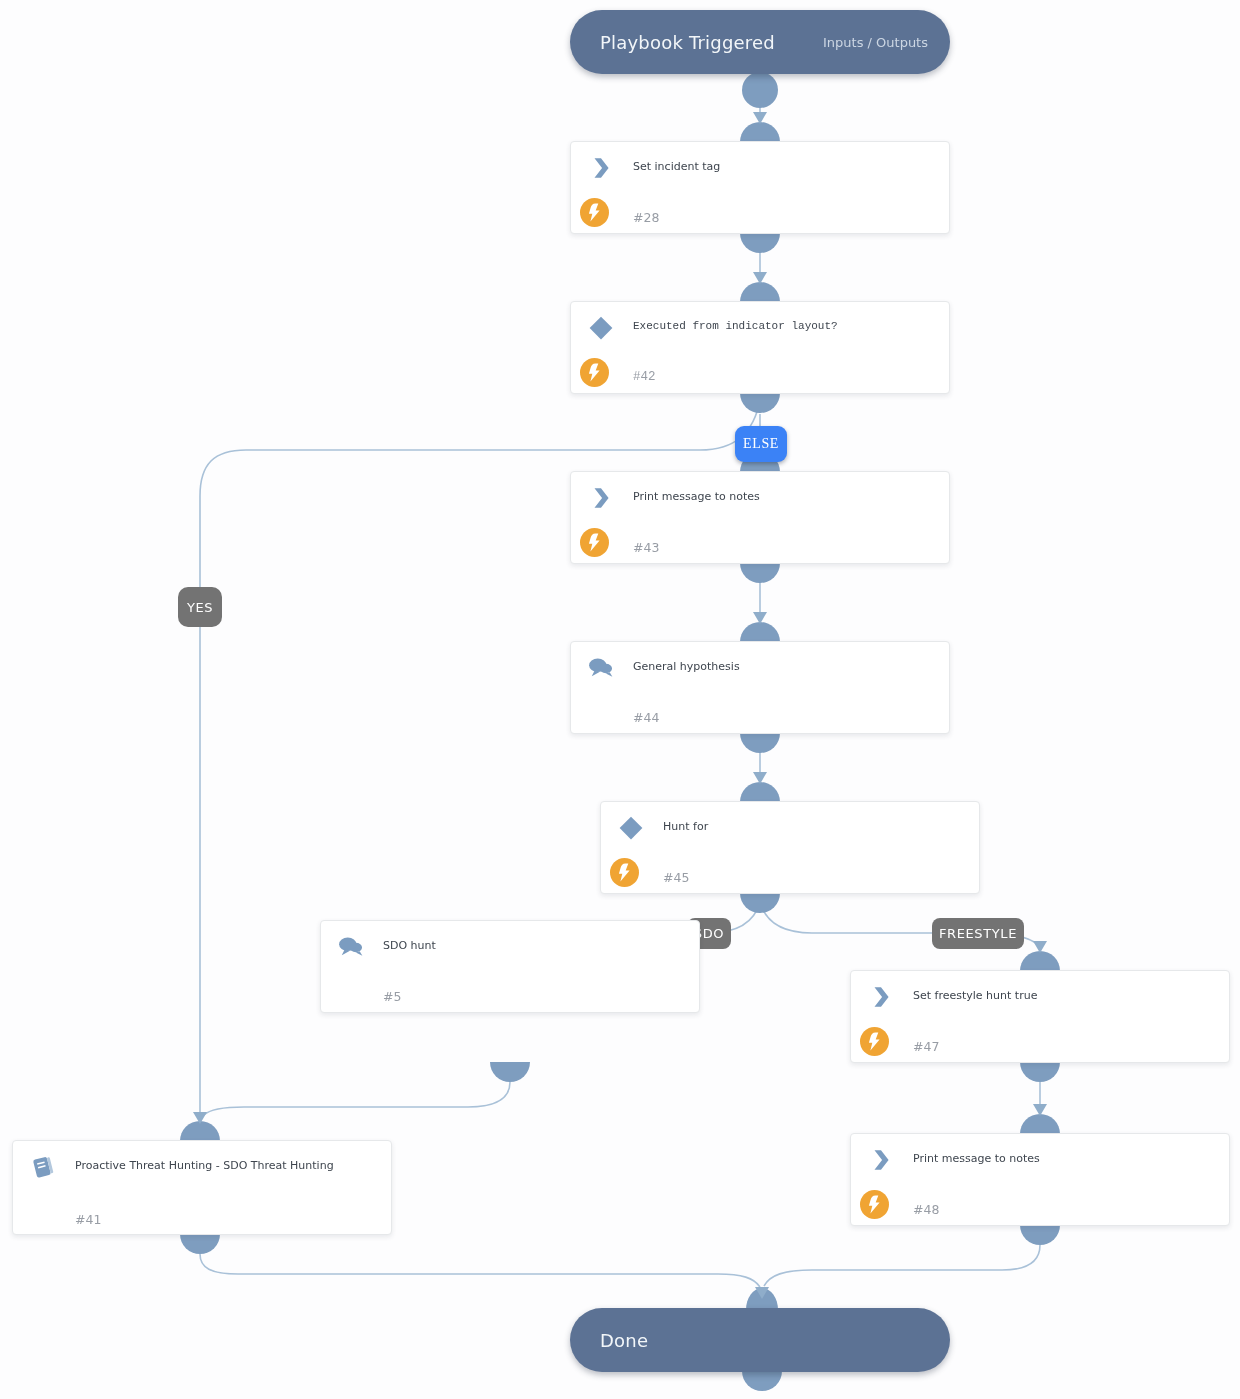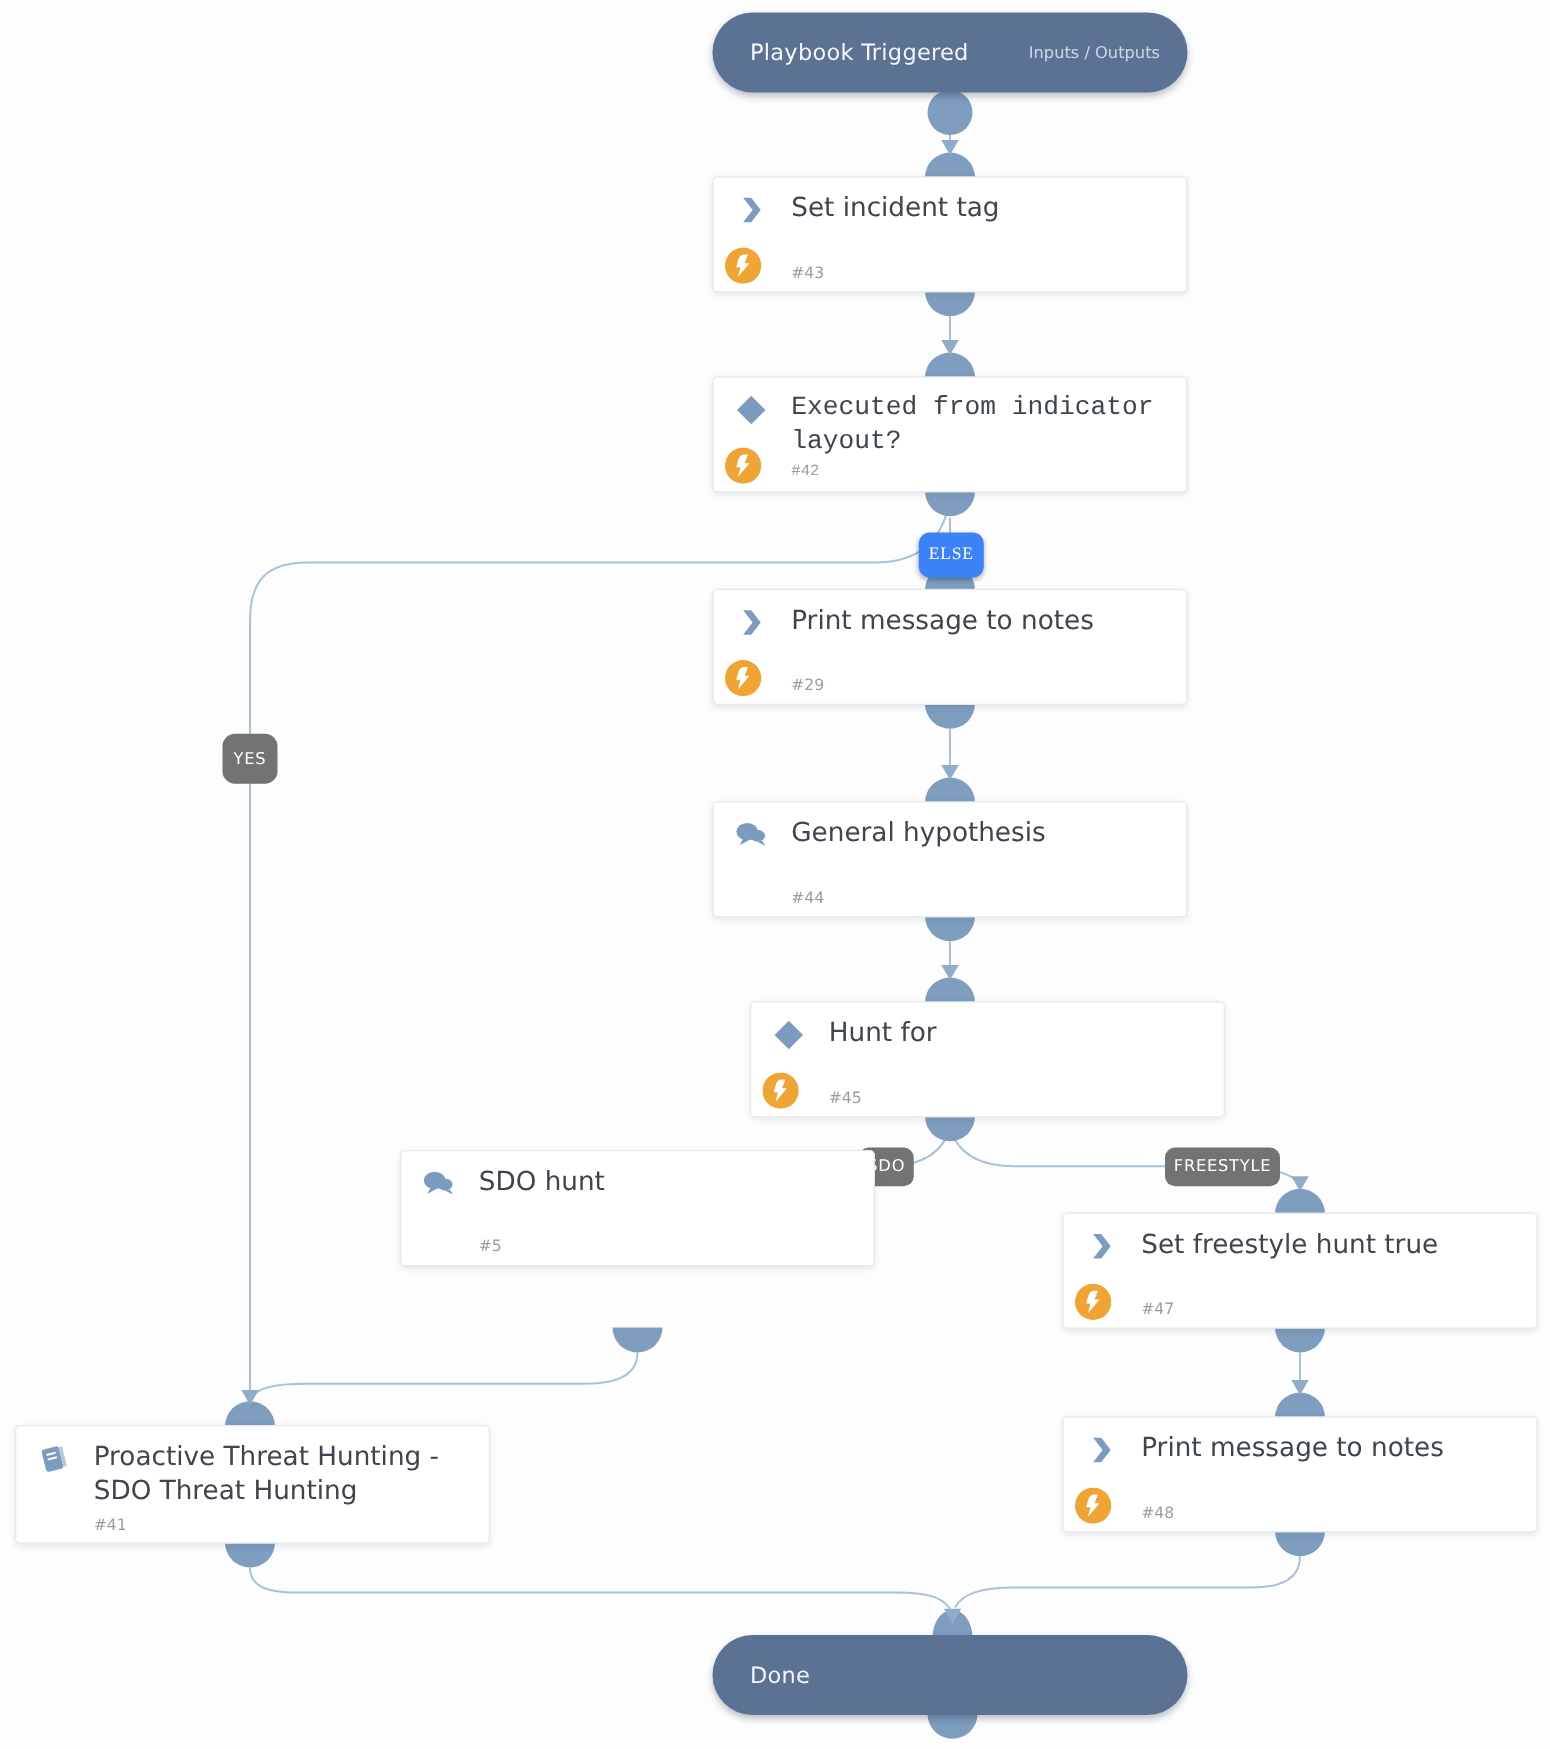--- a/index.html
+++ b/index.html
@@ -23,21 +23,21 @@
   .terminal .t-link{font-size:13px;color:#ccd6e3;}
 
   .task{
     position:absolute;width:380px;height:93px;background:#ffffff;
     border:1px solid #e6e8ea;border-radius:4px;
     box-shadow:0 2px 5px rgba(40,50,70,.10);box-sizing:border-box;
   }
   .task .ticon{position:absolute;left:17px;top:13px;width:26px;height:26px;}
   .task .title{
     position:absolute;left:62px;top:11px;right:16px;
-    font-size:21px;line-height:27px;color:#3e454e;
+    font-size:11px;line-height:27px;color:#3e454e;
   }
   .task .auto{position:absolute;left:9px;top:56px;width:29px;height:29px;}
   .task .tid{position:absolute;left:62px;top:68px;font-size:12.5px;color:#989da5;}
   .task.tall{height:95px;}
   .task.tall .tid{top:71px;}
 
   .blabel{
     position:absolute;display:flex;align-items:center;justify-content:center;
     background:#737373;color:#ffffff;font-size:13px;letter-spacing:.6px;
     border-radius:8px;
@@ -104,47 +104,47 @@
 
   <div class="task" style="left:570px;top:141px;">
     <svg class="ticon" viewBox="0 0 24 24">
         <path d="M6 3 L12 3 L19 12 L12 21 L6 21 L13 12 Z" fill="#7b9cc0"></path>
       </svg>
     <div class="title">Set incident tag</div>
     <svg class="auto" viewBox="0 0 29 29">
         <circle cx="14.5" cy="14.5" r="14.5" fill="#f0a433"></circle>
         <path d="M15.5 5.5 C12.5 5.5 11.4 7.4 10.7 9.6 L8.9 15.8 L12.3 15.8 L10.4 23.5 L19.6 12.6 L15.7 12.6 L18.3 5.5 Z" fill="#ffffff"></path>
       </svg>
+    <div class="tid">#28</div>
+  </div>
+
+  <div class="task" style="left:570px;top:301px;font-family:Liberation Mono, monospace;">
+    <svg class="ticon" viewBox="0 0 24 24">
+        <path d="M12 1.5 L22.5 12 L12 22.5 L1.5 12 Z" fill="#7b9cc0"></path>
+      </svg>
+    <div class="title">Executed from indicator layout?</div>
+    <svg class="auto" viewBox="0 0 29 29">
+        <circle cx="14.5" cy="14.5" r="14.5" fill="#f0a433"></circle>
+        <path d="M15.5 5.5 C12.5 5.5 11.4 7.4 10.7 9.6 L8.9 15.8 L12.3 15.8 L10.4 23.5 L19.6 12.6 L15.7 12.6 L18.3 5.5 Z" fill="#ffffff"></path>
+      </svg>
+    <div class="tid">#42</div>
+  </div>
+
+  <div class="blabel else" style="left:735px;top:426px;width:52px;height:36px;">ELSE</div>
+
+  <div class="task" style="left:570px;top:471px;">
+    <svg class="ticon" viewBox="0 0 24 24">
+        <path d="M6 3 L12 3 L19 12 L12 21 L6 21 L13 12 Z" fill="#7b9cc0"></path>
+      </svg>
+    <div class="title">Print message to notes</div>
+    <svg class="auto" viewBox="0 0 29 29">
+        <circle cx="14.5" cy="14.5" r="14.5" fill="#f0a433"></circle>
+        <path d="M15.5 5.5 C12.5 5.5 11.4 7.4 10.7 9.6 L8.9 15.8 L12.3 15.8 L10.4 23.5 L19.6 12.6 L15.7 12.6 L18.3 5.5 Z" fill="#ffffff"></path>
+      </svg>
     <div class="tid">#43</div>
-  </div>
-
-  <div class="task" style="left:570px;top:301px;font-family:Liberation Mono, monospace;">
-    <svg class="ticon" viewBox="0 0 24 24">
-        <path d="M12 1.5 L22.5 12 L12 22.5 L1.5 12 Z" fill="#7b9cc0"></path>
-      </svg>
-    <div class="title">Executed from indicator layout?</div>
-    <svg class="auto" viewBox="0 0 29 29">
-        <circle cx="14.5" cy="14.5" r="14.5" fill="#f0a433"></circle>
-        <path d="M15.5 5.5 C12.5 5.5 11.4 7.4 10.7 9.6 L8.9 15.8 L12.3 15.8 L10.4 23.5 L19.6 12.6 L15.7 12.6 L18.3 5.5 Z" fill="#ffffff"></path>
-      </svg>
-    <div class="tid">#42</div>
-  </div>
-
-  <div class="blabel else" style="left:735px;top:426px;width:52px;height:36px;">ELSE</div>
-
-  <div class="task" style="left:570px;top:471px;">
-    <svg class="ticon" viewBox="0 0 24 24">
-        <path d="M6 3 L12 3 L19 12 L12 21 L6 21 L13 12 Z" fill="#7b9cc0"></path>
-      </svg>
-    <div class="title">Print message to notes</div>
-    <svg class="auto" viewBox="0 0 29 29">
-        <circle cx="14.5" cy="14.5" r="14.5" fill="#f0a433"></circle>
-        <path d="M15.5 5.5 C12.5 5.5 11.4 7.4 10.7 9.6 L8.9 15.8 L12.3 15.8 L10.4 23.5 L19.6 12.6 L15.7 12.6 L18.3 5.5 Z" fill="#ffffff"></path>
-      </svg>
-    <div class="tid">#29</div>
   </div>
 
   <div class="blabel" style="left:178px;top:587px;width:44px;height:40px;border-radius:10px;">YES</div>
 
   <div class="task" style="left:570px;top:641px;">
     <svg class="ticon" viewBox="0 0 24 24">
       <ellipse cx="16.5" cy="12.5" rx="6.5" ry="5.2" fill="#7b9cc0" stroke="#ffffff" stroke-width="1.6"></ellipse>
       <path d="M20 16 L22.5 20 L16.5 17 Z" fill="#7b9cc0"></path>
       <ellipse cx="9" cy="9.5" rx="8" ry="6.3" fill="#7b9cc0"></ellipse>
       <path d="M6 14.5 L3.5 19.5 L11 15.5 Z" fill="#7b9cc0"></path>

